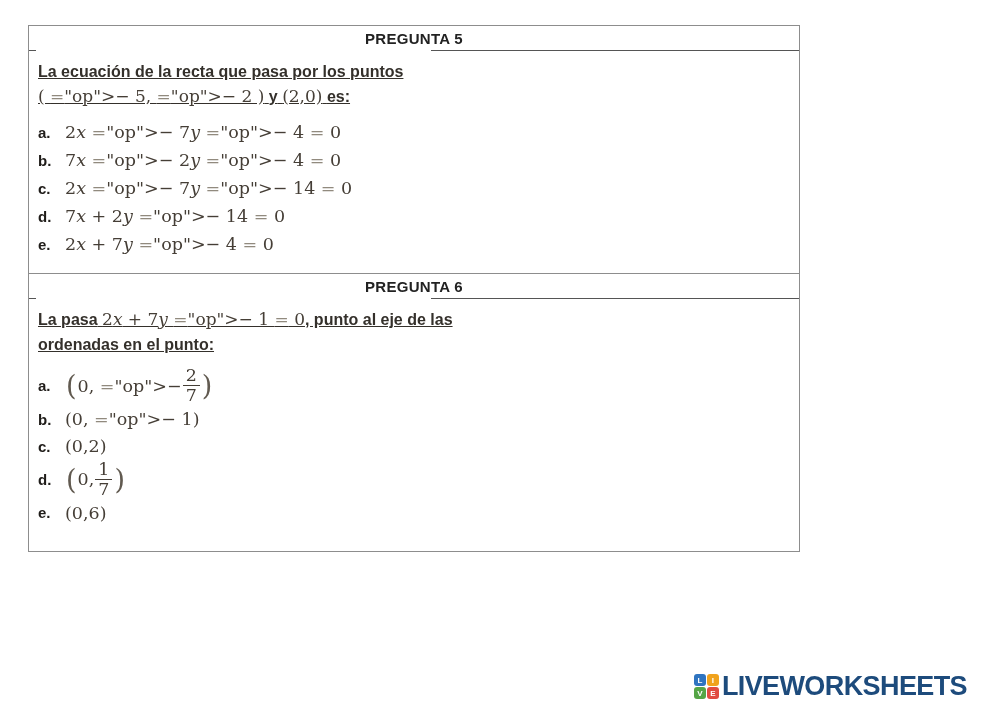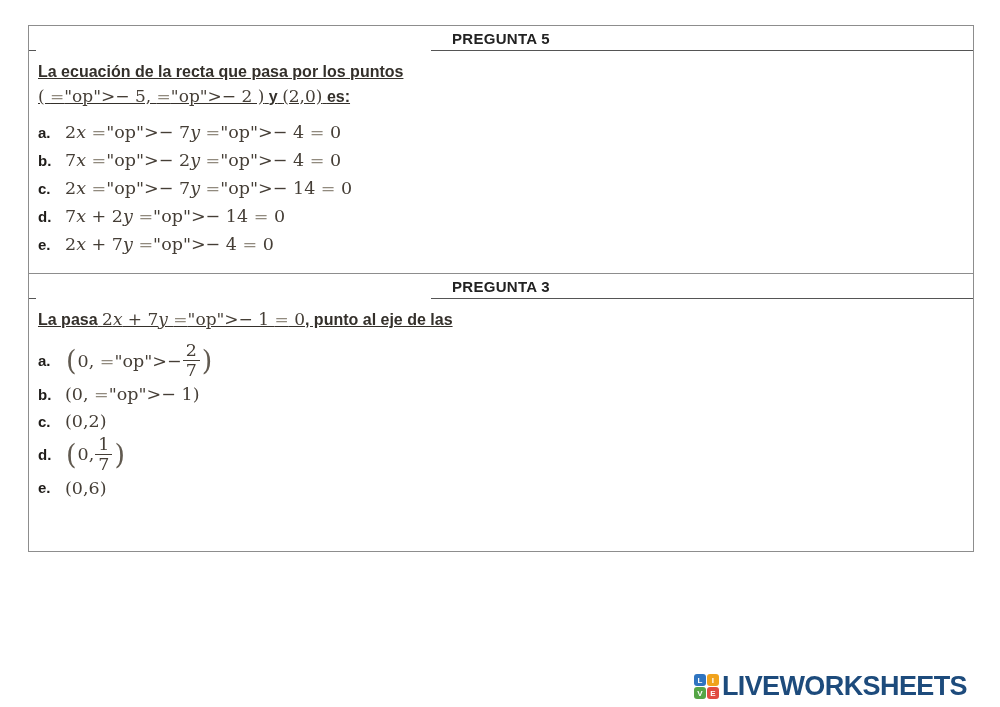--- a/index.html
+++ b/index.html
@@ -8,21 +8,21 @@
     position:relative;
     background:#ffffff;
     font-family:"Liberation Sans", sans-serif;
     overflow:hidden;
   }
 
   
   .section {
     position:absolute;
     left:28px;
-    width:946px;
+    width:772px;
     background:#ffffff;
     border:1px solid #8d8d8d;
     border-bottom:none;
     box-sizing:border-box;
   }
   #q5-section { top:25px;  height:248px; }
   #q6-section { top:273px; height:279px; border-bottom:1px solid #8d8d8d; }
 
   .q-header { position:relative; height:25px; }
   .q-header .title {
@@ -148,28 +148,29 @@
       <div class="opt">
         <span class="opt-label">e.</span>
         <span class="math">2<i>x</i> + 7<i>y</i> <span class<span="" class="op">=</span>"op"&gt;− 4 <span class="op">=</span> 0</span>
       </div>
     </div>
   </div>
 </div>
 
 <div class="section" id="q6-section">
   <div class="q-header">
-    <div class="title">PREGUNTA 3</div>
+    <div class="title">PREGUNTA 6</div>
     <div class="tick"></div>
     <div class="underline"></div>
   </div>
   <div class="content">
     <div class="prompt">
       <span>La pasa</span>
       <span class="math">2<i>x</i> + 7<i>y</i> <span class<span="" class="op">=</span>"op"&gt;− 1 <span class="op">=</span> 0</span><span>, punto al eje de las</span><br>
+      <span>ordenadas en el punto:</span>
     </div>
     <div class="options">
       <div class="opt tall">
         <span class="opt-label">a.</span>
         <span class="bigparen">(</span>
         <span class="math">0, <span class<span="" class="op">=</span>"op"&gt;−</span>
         <span class="math frac">
           <span class="num">2</span>
           <span class="den">7</span>
         </span>

